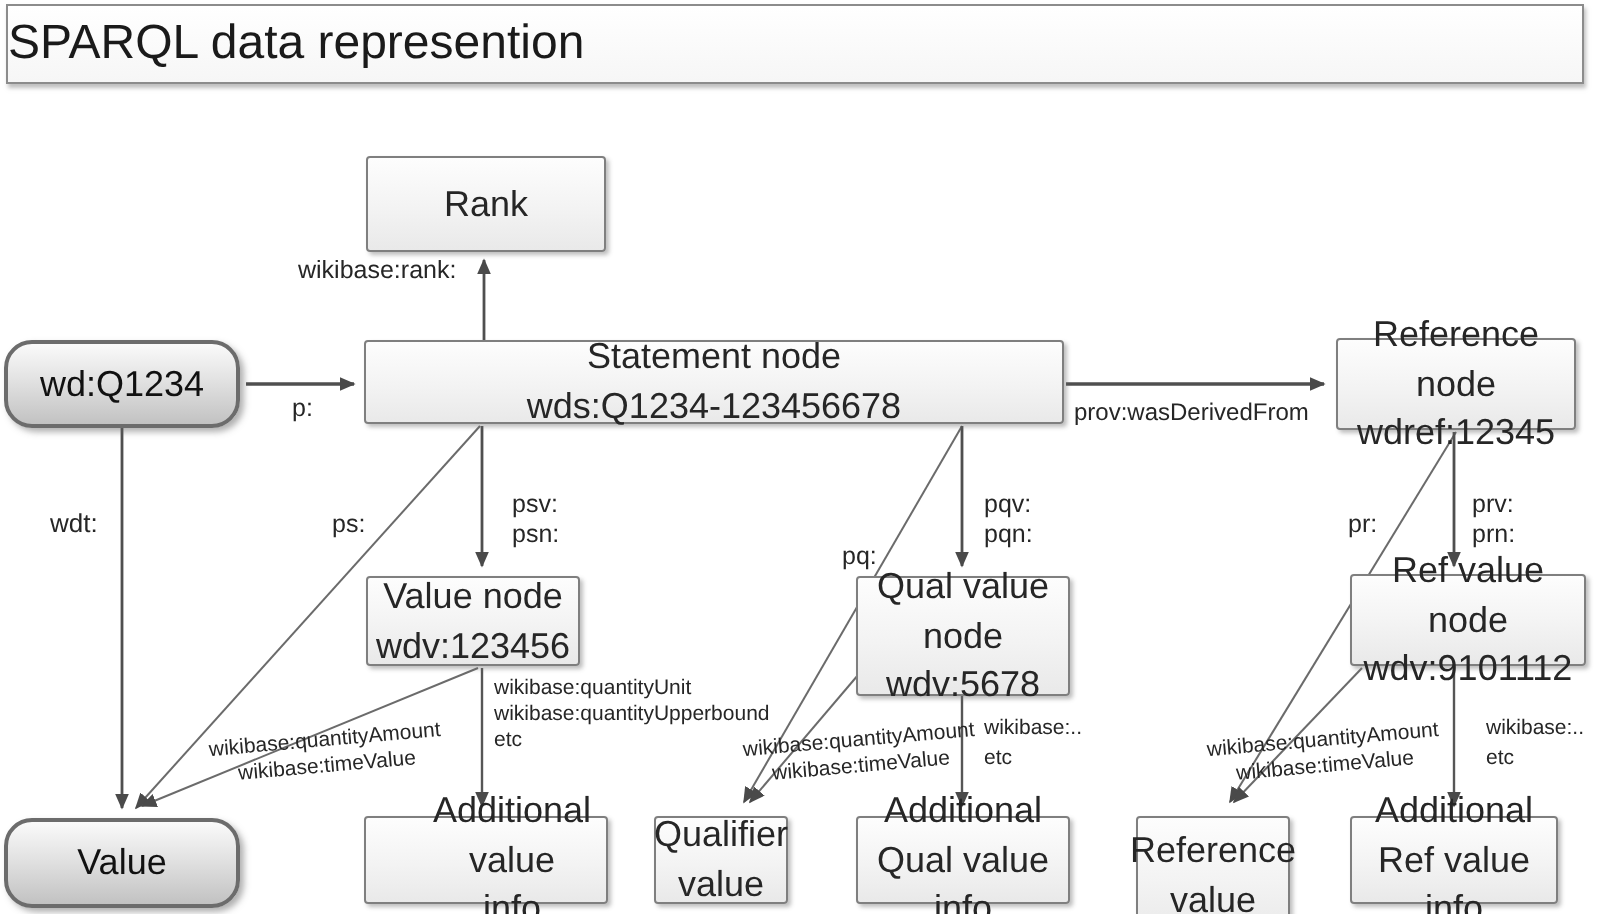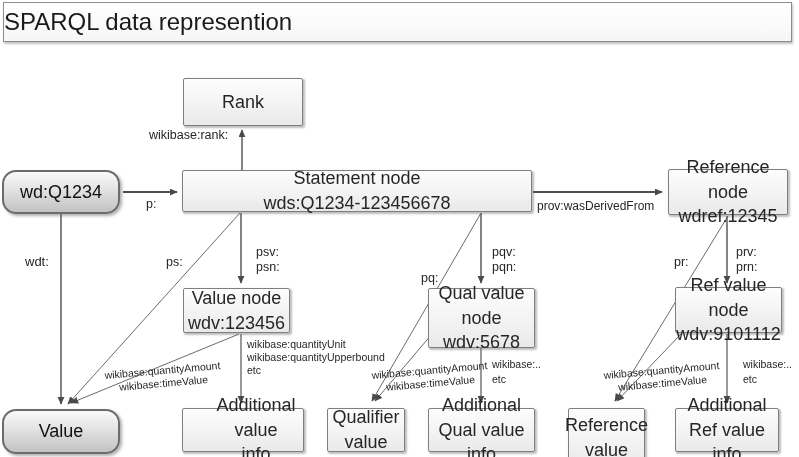--- a/index.html
+++ b/index.html
@@ -107,35 +107,35 @@
   <div class="box" style="left:183px;top:288px;width:107px;height:45px;">
     <span>Value node</span>
     <span>wdv:123456</span>
   </div>
 
   <div class="box" style="left:428px;top:288px;width:107px;height:60px;">
     <span>Qual value node</span>
     <span>wdv:5678</span>
   </div>
 
-  <div class="box" style="left:675px;top:287px;width:107px;height:46px;">
+  <div class="box" style="left:675px;top:287px;width:118px;height:46px;">
     <span>Ref value node</span>
     <span>wdv:9101112</span>
   </div>
 
   <div class="box strong" style="left:2px;top:409px;width:118px;height:45px;">
     <span>Value</span>
   </div>
 
   <div class="box" style="left:182px;top:408px;width:122px;height:44px;padding-left:28px;">
     <span>Additional value</span>
     <span>info</span>
   </div>
 
-  <div class="box" style="left:327px;top:408px;width:78px;height:44px;">
+  <div class="box" style="left:327px;top:408px;width:67px;height:44px;">
     <span>Qualifier</span>
     <span>value</span>
   </div>
 
   <div class="box" style="left:428px;top:408px;width:107px;height:44px;">
     <span>Additional</span>
     <span>Qual value info</span>
   </div>
 
   <div class="box" style="left:568px;top:408px;width:77px;height:60px;">

